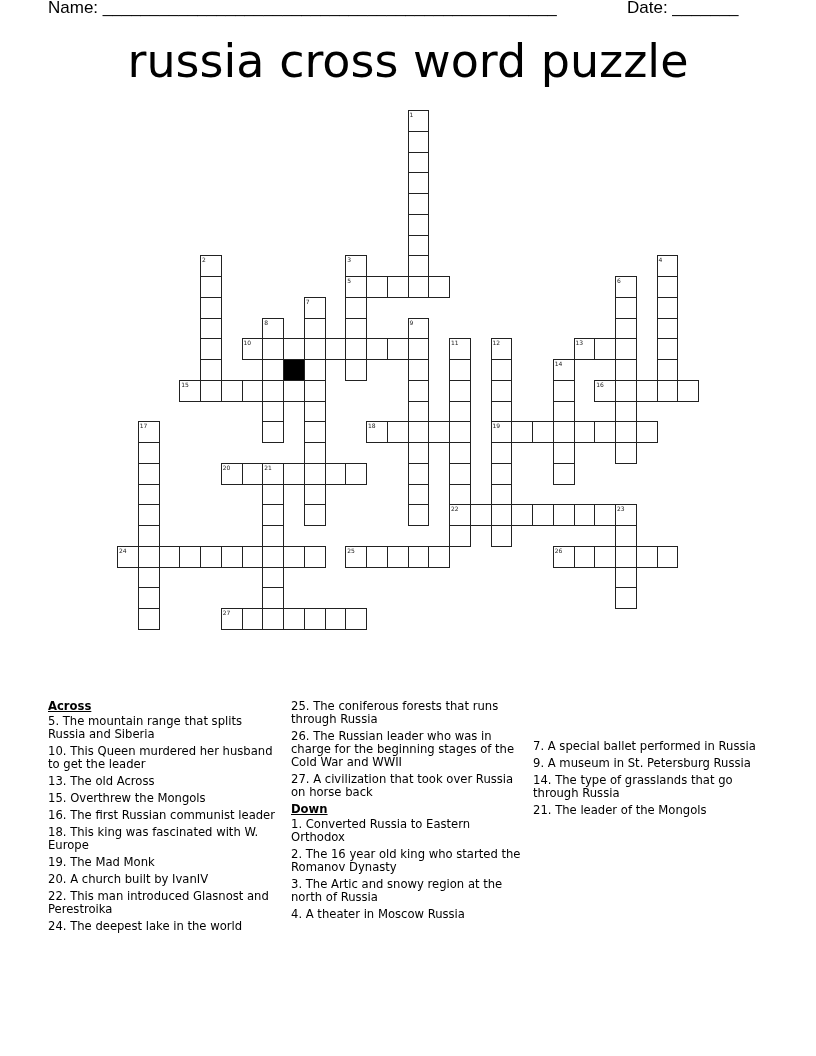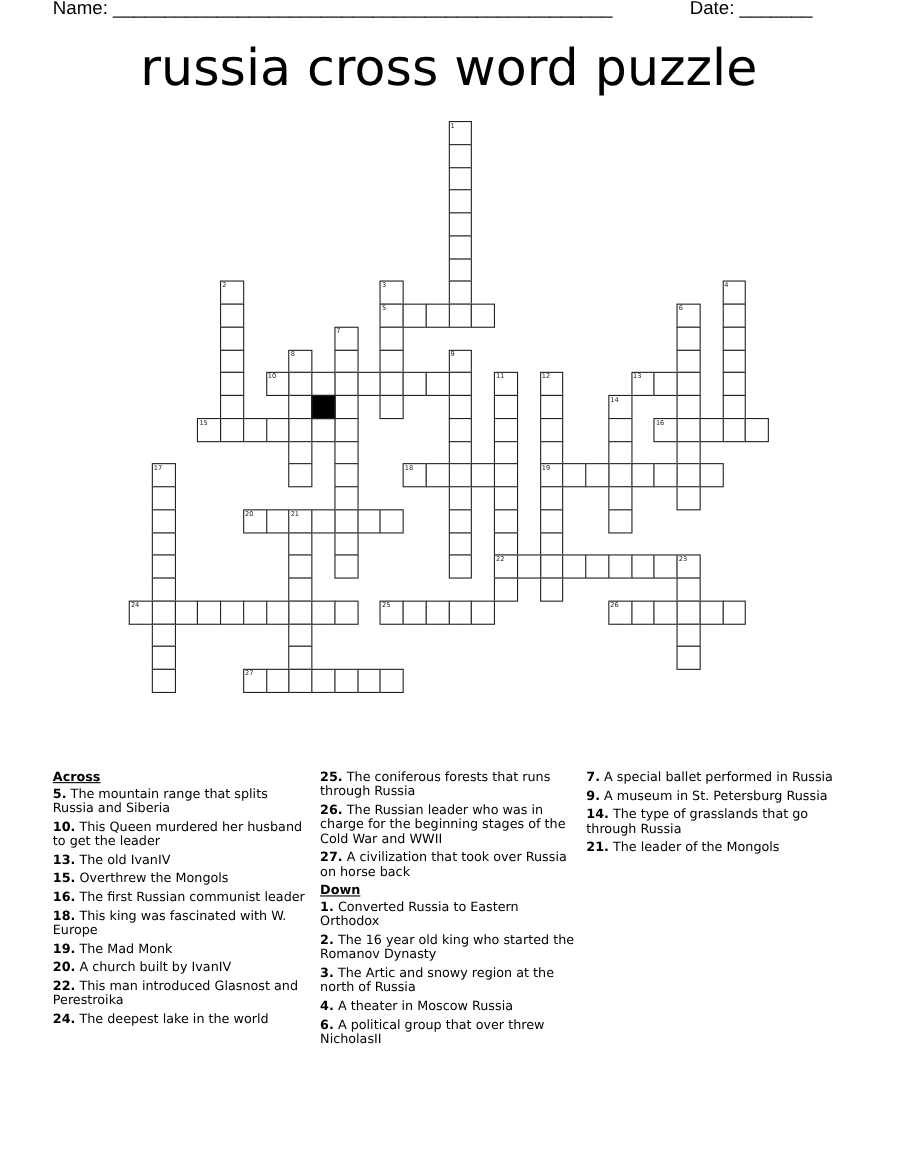--- a/index.html
+++ b/index.html
@@ -7,23 +7,23 @@
   .header-line { position: absolute; top: -2px; left: 48px; font-family: "Liberation Sans", sans-serif; font-size: 17px; white-space: pre; }
   .header-date { position: absolute; top: -2px; left: 627px; font-family: "Liberation Sans", sans-serif; font-size: 17px; white-space: pre; }
   .title { position: absolute; top: 34px; left: 0; width: 816px; text-align: center; font-family: "DejaVu Sans", sans-serif; font-size: 46px; letter-spacing: 0px; }
   .grid { position: absolute; left: 0; top: 0; width: 816px; height: 700px; }
   .cell { position: absolute; box-sizing: border-box; width: 21.75px; height: 21.75px; border: 1px solid #222; background: #fff; }
   .cell.black { background: #000; }
   .cell .num { position: absolute; top: 0px; left: 1px; font-size: 6px; line-height: 7px; font-family: "DejaVu Sans", sans-serif; color: #222; }
   .clues { position: absolute; top: 700px; font-family: "DejaVu Sans", sans-serif; font-size: 11.6px; line-height: 13px; }
   .col1 { left: 48px; width: 232px; }
   .col2 { left: 291px; width: 236px; }
-  .col3 { left: 533px; width: 232px; }
+  .col3 { left: 533px; width: 232px; margin-top: 40px; }
   .clue { margin-bottom: 4px; }
-  .clue b { font-weight: bold; }
+  .clue b { font-weight: normal; }
   .section-head { font-weight: bold; text-decoration: underline; margin-bottom: 2px; }
 </style>
 </head>
 <body>
 
 <div class="header-line">Name: ________________________________________________</div>
 <div class="header-date">Date: _______</div>
 <div class="title">russia cross word puzzle</div>
 
 <div class="grid" id="grid">
@@ -255,40 +255,39 @@
     <div class="cell" style="left: 303.75px; top: 608px;"></div>
     <div class="cell" style="left: 324.5px; top: 608px;"></div>
     <div class="cell" style="left: 345.25px; top: 608px;"></div>
     <div class="cell black" style="left: 283px; top: 359px;"></div>
   </div>
 
 <div class="clues col1">
   <div class="section-head">Across</div>
   <div class="clue"><b>5.</b> <span>The mountain range that splits Russia and Siberia</span></div>
   <div class="clue"><b>10.</b> <span>This Queen murdered her husband to get the leader</span></div>
-  <div class="clue"><b>13.</b> <span>The old IvanIV</span></div>
+  <div class="clue"><b>13.</b> <span>The old Across</span></div>
   <div class="clue"><b>15.</b> <span>Overthrew the Mongols</span></div>
   <div class="clue"><b>16.</b> <span>The first Russian communist leader</span></div>
   <div class="clue"><b>18.</b> <span>This king was fascinated with W. Europe</span></div>
   <div class="clue"><b>19.</b> <span>The Mad Monk</span></div>
   <div class="clue"><b>20.</b> <span>A church built by IvanIV</span></div>
   <div class="clue"><b>22.</b> <span>This man introduced Glasnost and Perestroika</span></div>
   <div class="clue"><b>24.</b> <span>The deepest lake in the world</span></div>
 </div>
 
 <div class="clues col2">
   <div class="clue"><b>25.</b> <span>The coniferous forests that runs through Russia</span></div>
   <div class="clue"><b>26.</b> <span>The Russian leader who was in charge for the beginning stages of the Cold War and WWII</span></div>
   <div class="clue"><b>27.</b> <span>A civilization that took over Russia on horse back</span></div>
   <div class="section-head">Down</div>
   <div class="clue"><b>1.</b> <span>Converted Russia to Eastern Orthodox</span></div>
   <div class="clue"><b>2.</b> <span>The 16 year old king who started the Romanov Dynasty</span></div>
   <div class="clue"><b>3.</b> <span>The Artic and snowy region at the north of Russia</span></div>
   <div class="clue"><b>4.</b> <span>A theater in Moscow Russia</span></div>
-  <div class="clue"><b>6.</b> <span>A political group that over threw NicholasII</span></div>
 </div>
 
 <div class="clues col3">
   <div class="clue"><b>7.</b> <span>A special ballet performed in Russia</span></div>
   <div class="clue"><b>9.</b> <span>A museum in St. Petersburg Russia</span></div>
   <div class="clue"><b>14.</b> <span>The type of grasslands that go through Russia</span></div>
   <div class="clue"><b>21.</b> <span>The leader of the Mongols</span></div>
 </div>
 
 </body></html>

